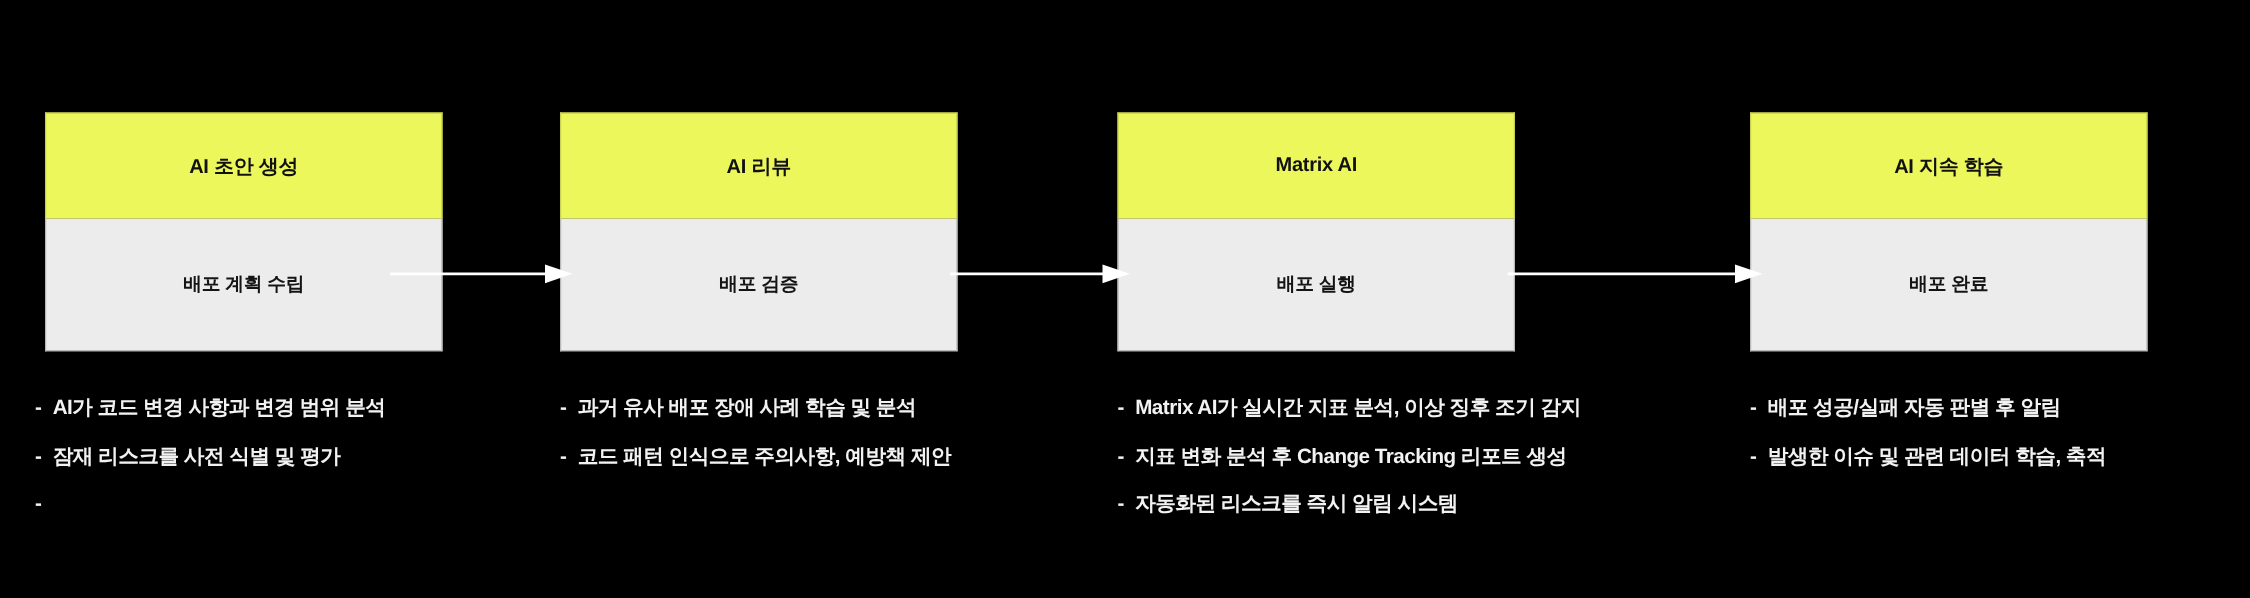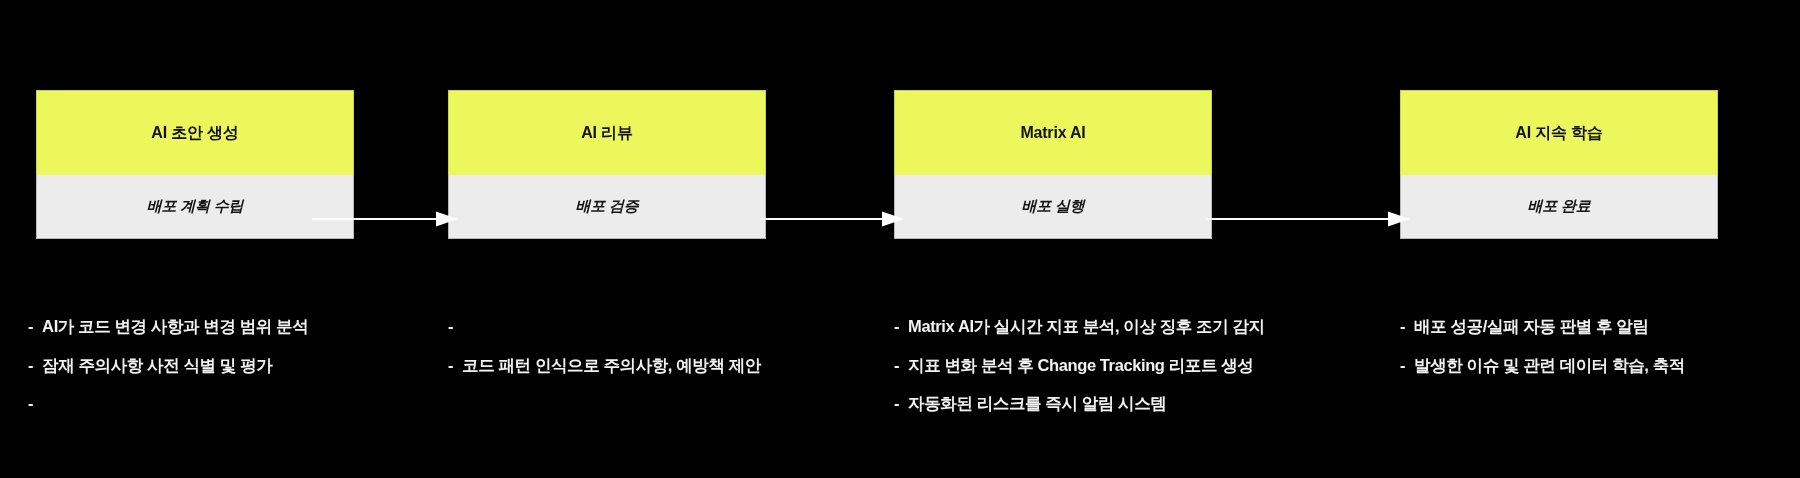--- a/index.html
+++ b/index.html
@@ -38,33 +38,32 @@
     box-sizing: border-box;
     display: flex;
     align-items: center;
     justify-content: center;
     color: #111111;
     font-size: 16px;
     font-weight: bold;
     letter-spacing: -0.2px;
   }
   .stage-body {
-    height: 64px;
+    height: 106px;
     background: #ECECEC;
     border: 1px solid #b9b9b9;
     border-top: none;
     box-sizing: border-box;
     display: flex;
     align-items: center;
     justify-content: center;
     color: #141414;
     font-size: 15px;
     font-weight: bold;
     letter-spacing: -0.2px;
-    font-style: italic;
   }
 
   .stage-0 { left: 36px; }
   .stage-1 { left: 448px; }
   .stage-2 { left: 894px; }
   .stage-3 { left: 1400px; text-align: right; }
 
   
   .arrow {
     position: absolute;
@@ -152,30 +151,31 @@
     </svg>
   </div>
 
   <div class="bullets bullets-0">
     <div class="bullet">
       <span class="bullet-dash">-</span>
       <span class="bullet-text">AI가 코드 변경 사항과 변경 범위 분석</span>
     </div>
     <div class="bullet">
       <span class="bullet-dash">-</span>
-      <span class="bullet-text">잠재 주의사항 사전 식별 및 평가</span>
+      <span class="bullet-text">잠재 리스크를 사전 식별 및 평가</span>
     </div>
     <div class="bullet">
       <span class="bullet-dash">-</span>
     </div>
   </div>
 
   <div class="bullets bullets-1">
     <div class="bullet">
       <span class="bullet-dash">-</span>
+      <span class="bullet-text">과거 유사 배포 장애 사례 학습 및 분석</span>
     </div>
     <div class="bullet">
       <span class="bullet-dash">-</span>
       <span class="bullet-text">코드 패턴 인식으로 주의사항, 예방책 제안</span>
     </div>
   </div>
 
   <div class="bullets bullets-2">
     <div class="bullet">
       <span class="bullet-dash">-</span>

